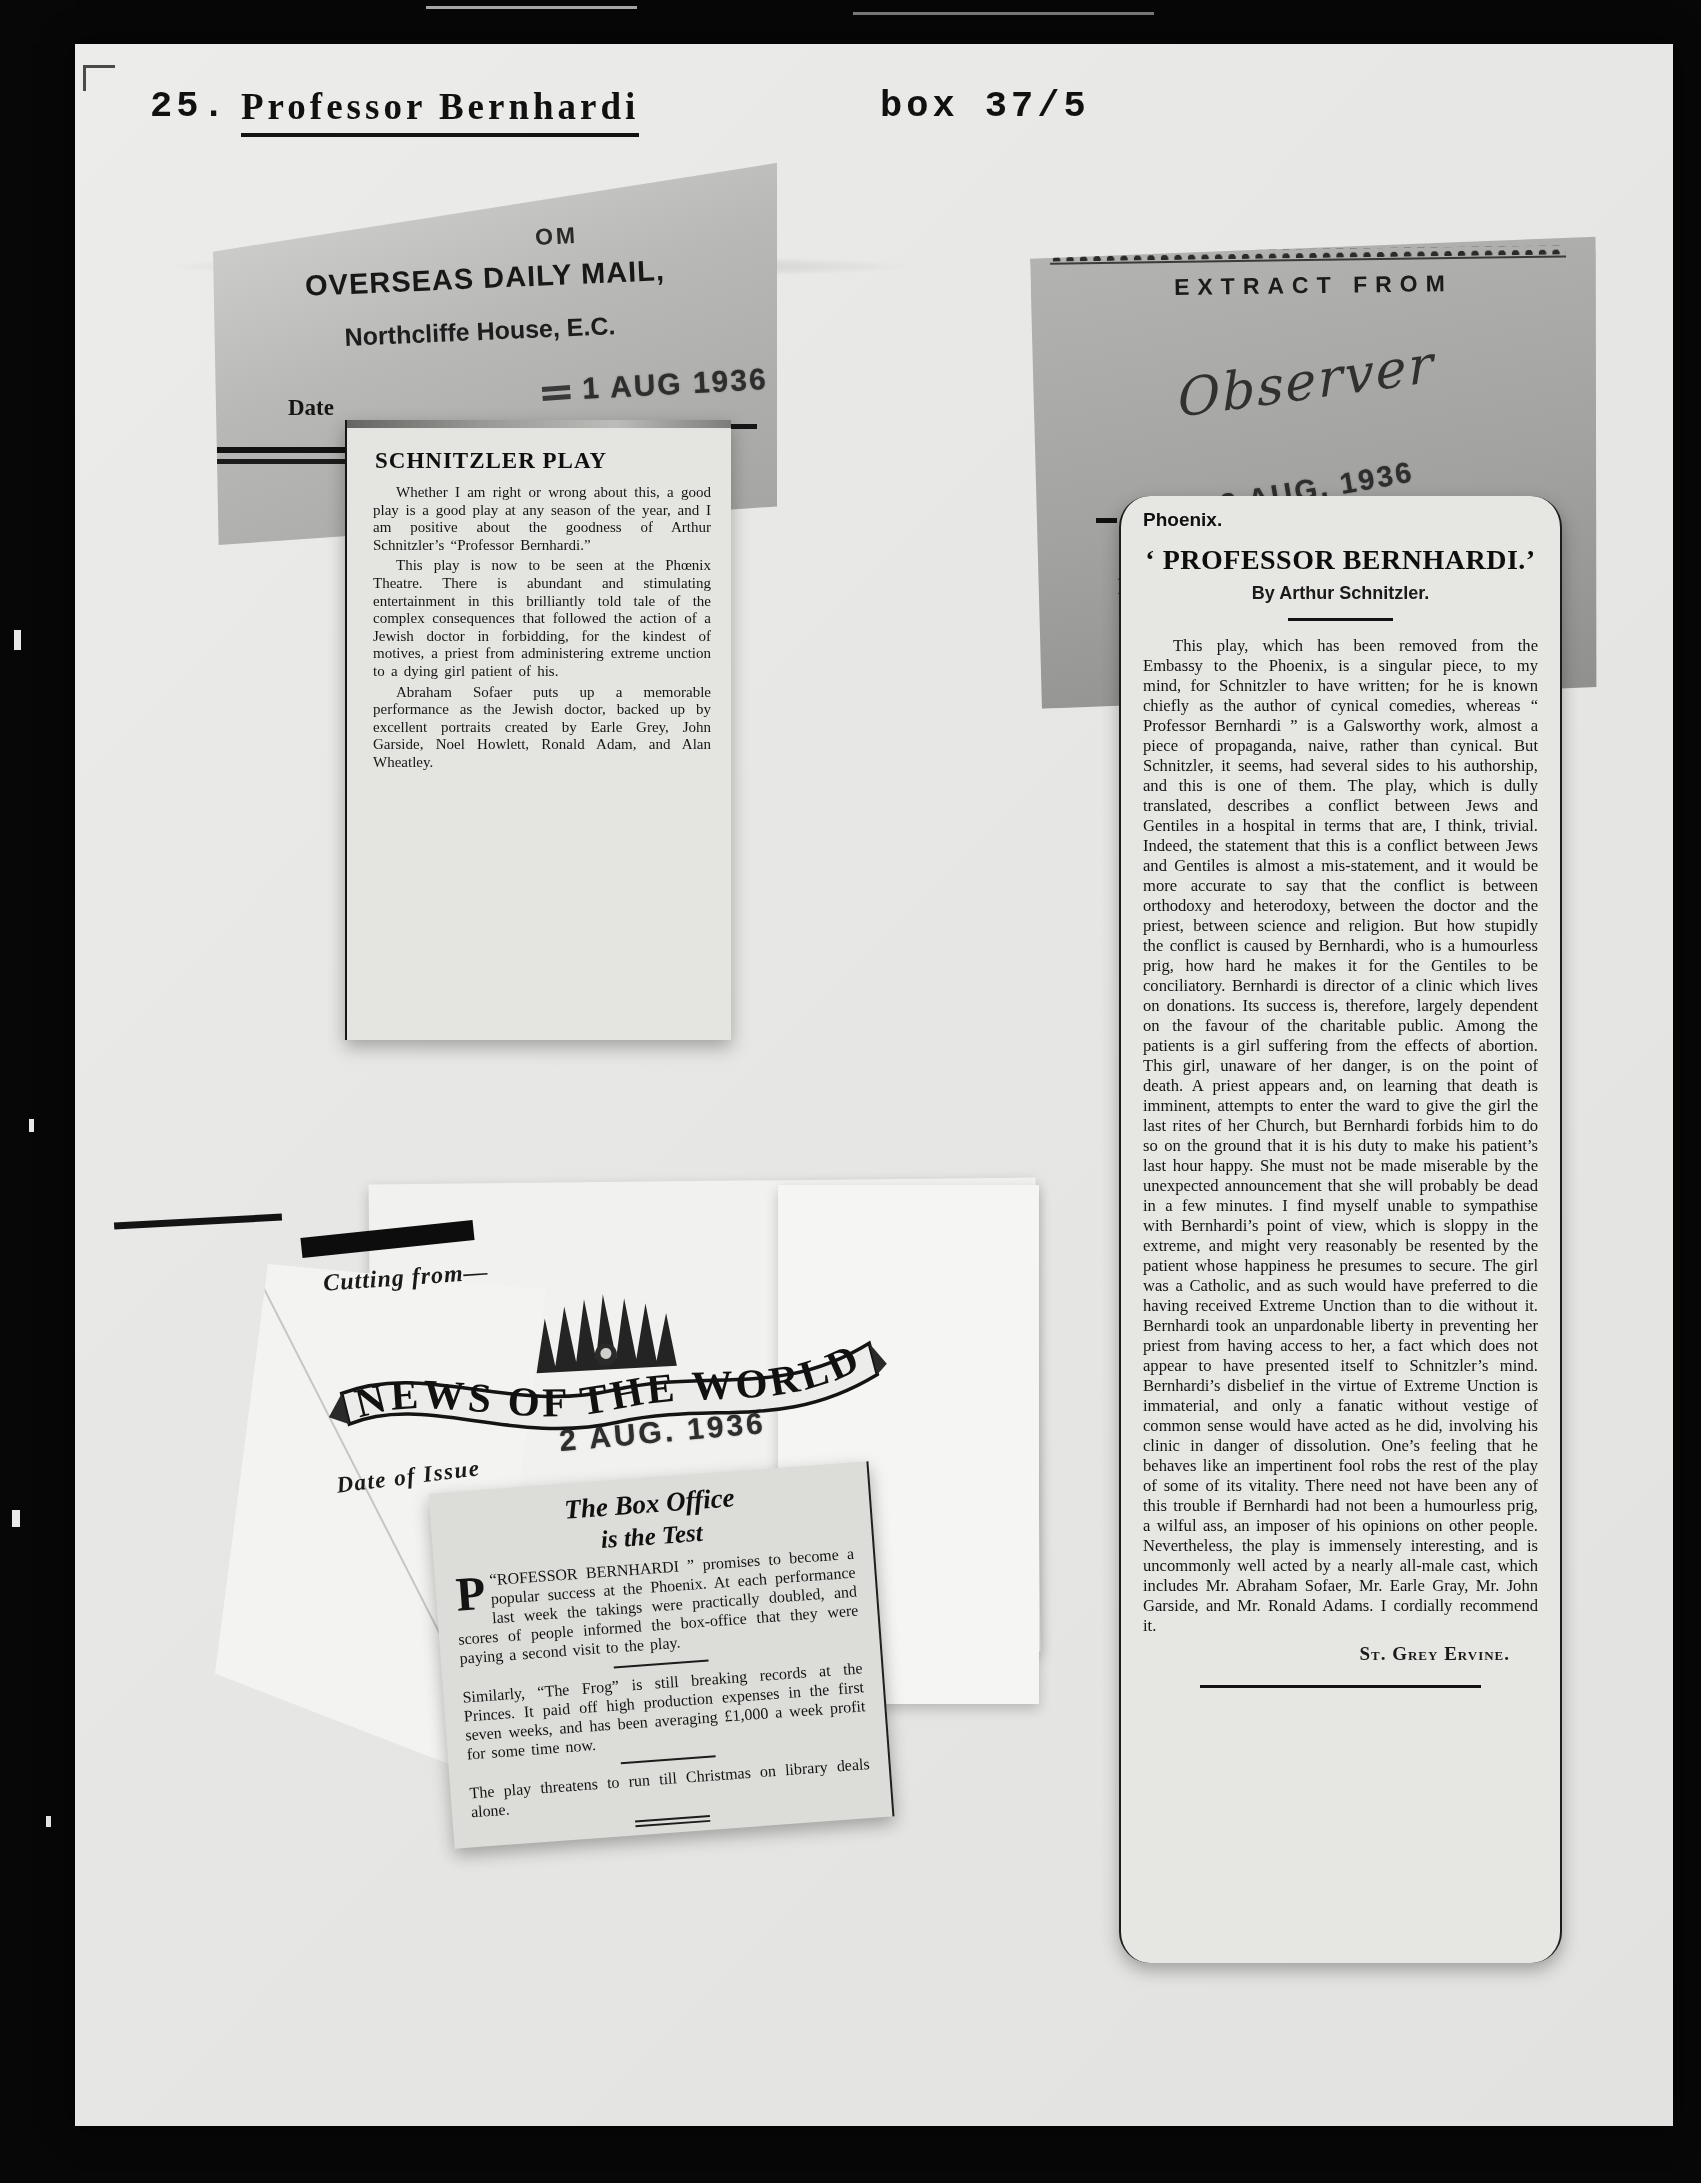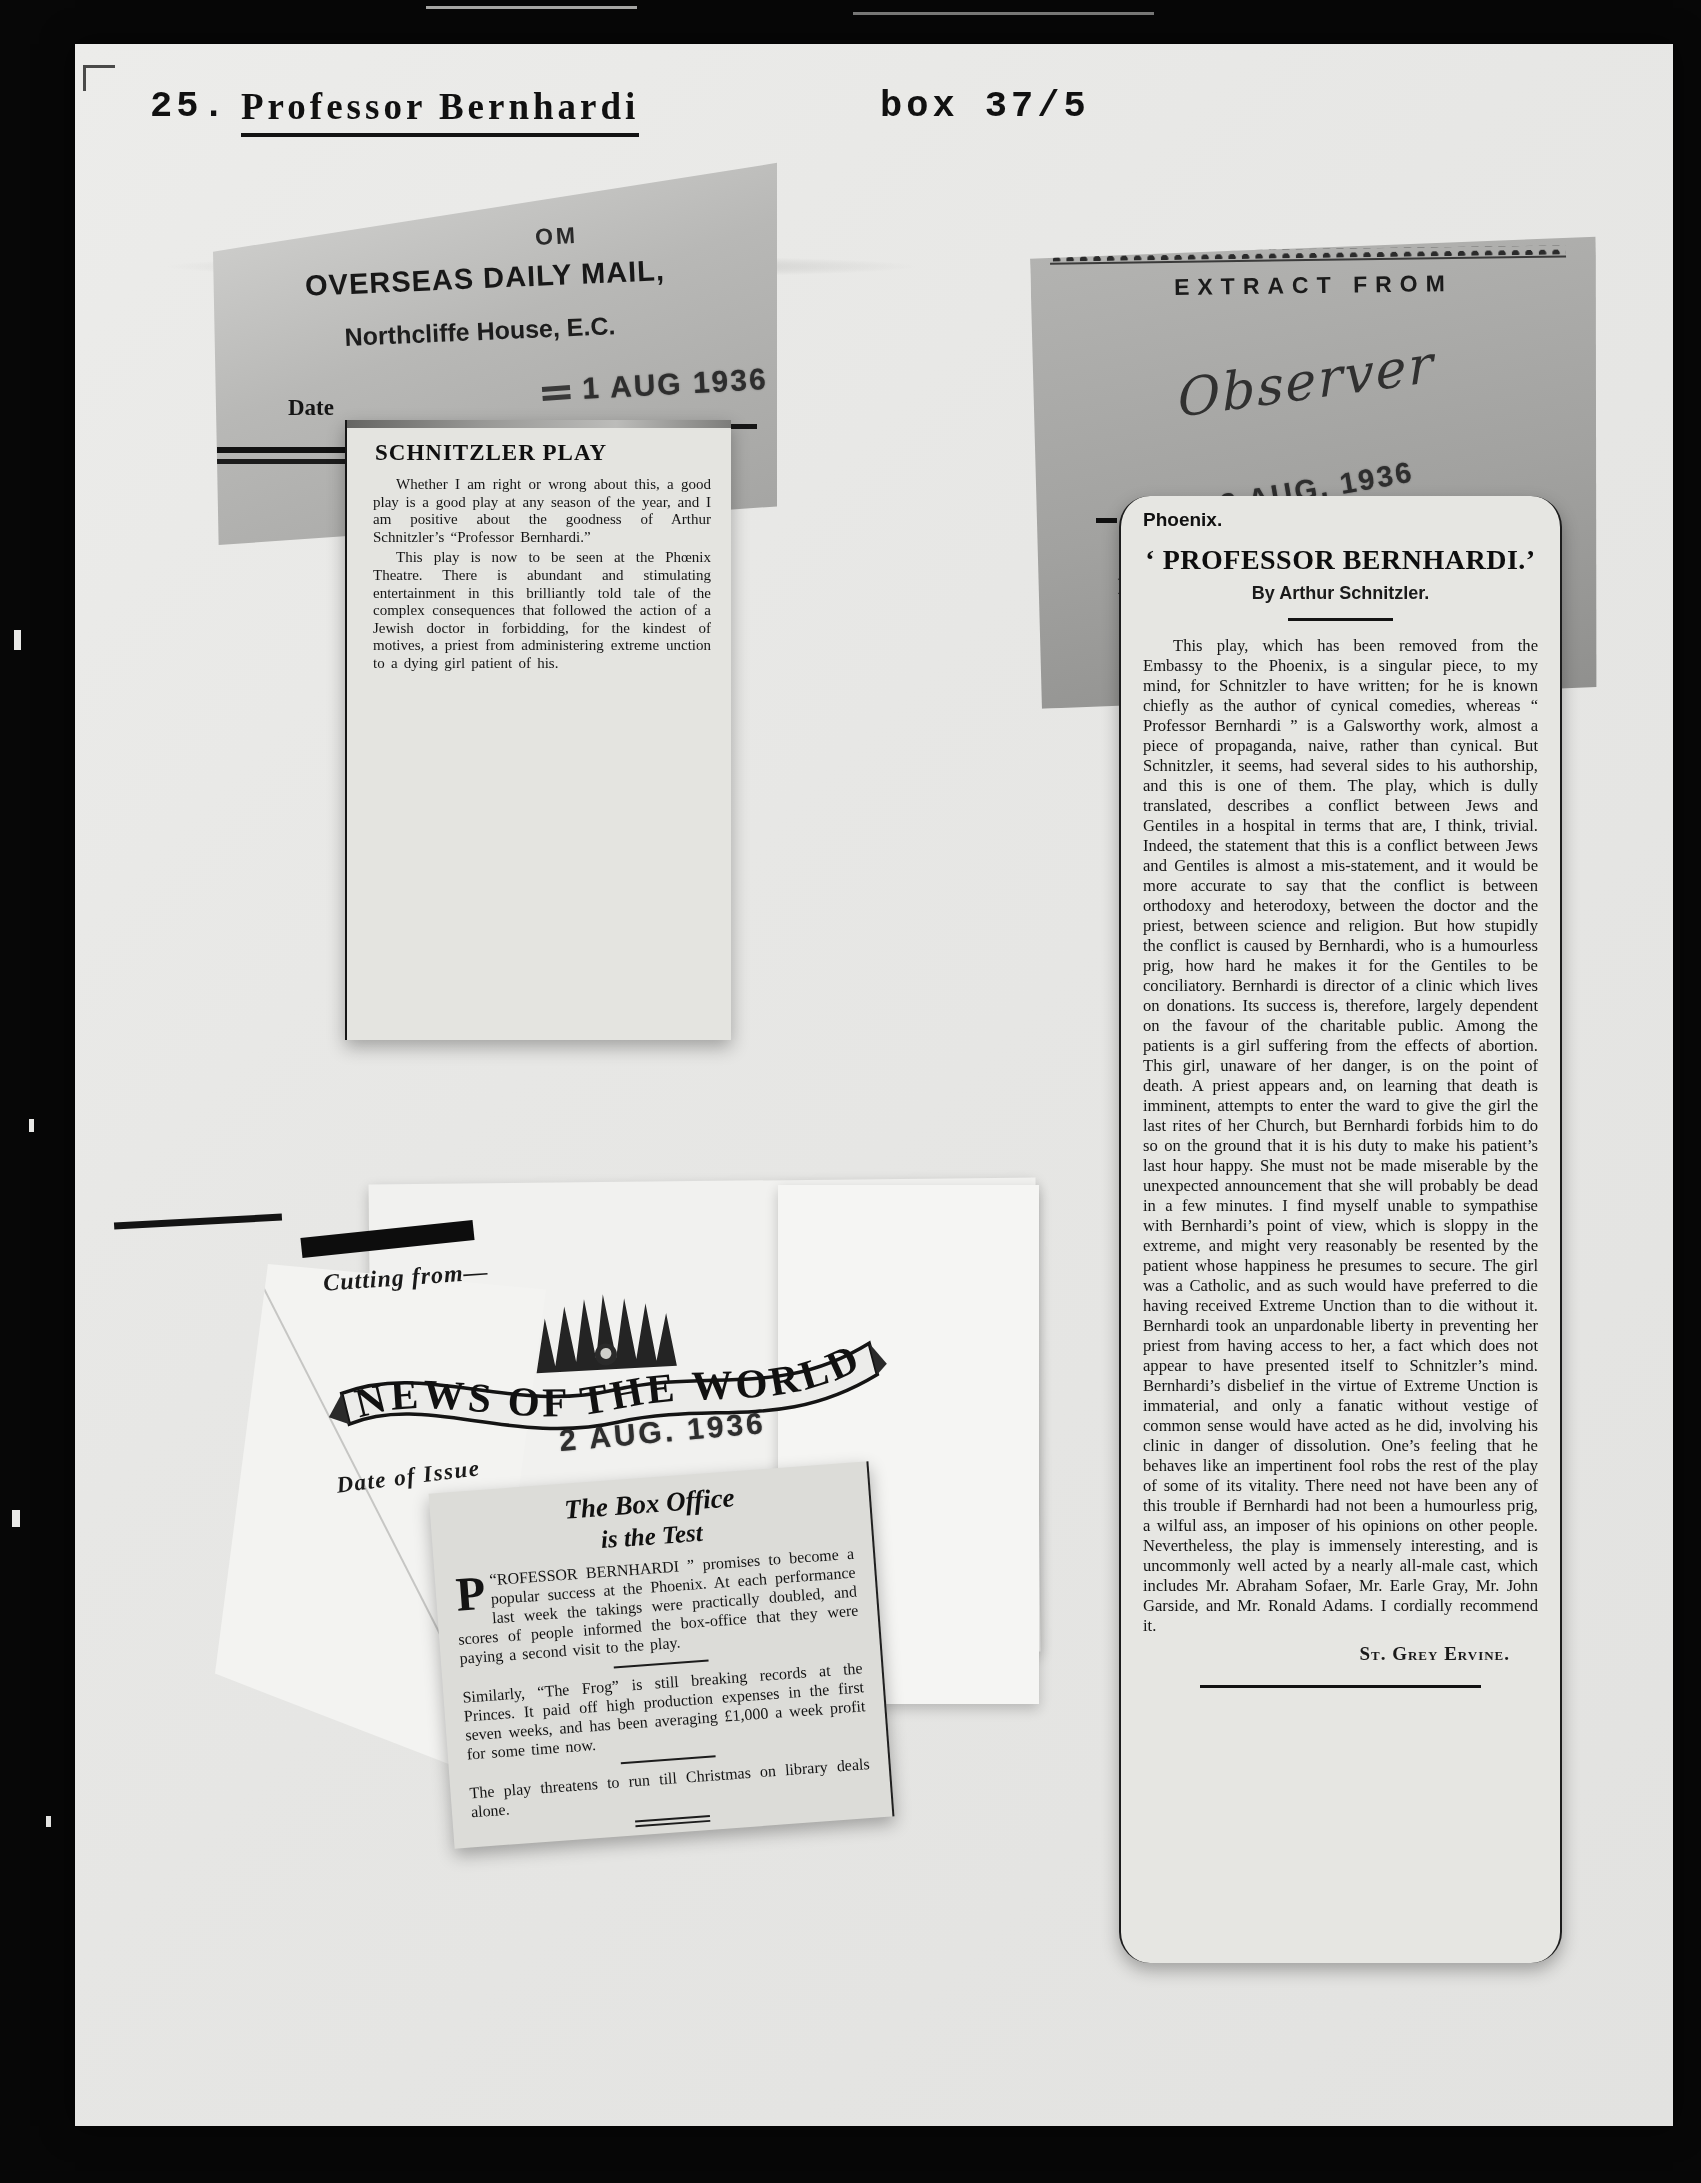--- a/index.html
+++ b/index.html
@@ -50,21 +50,21 @@
             font-size:52px;color:#242424;transform:rotate(-7deg) skewX(-6deg);letter-spacing:2px;opacity:.9;}
   .obs-stamp{position:absolute;left:186px;top:236px;font-size:29px;transform:rotate(-9deg);letter-spacing:2.5px;}
   .obs-date{position:absolute;left:83px;top:335px;}
   .obs-dateline{position:absolute;left:151px;top:364px;width:351px;height:4.5px;background:#181818;}
   
   .clip{position:absolute;box-shadow:0 7px 17px rgba(0,0,0,.30);}
   .schnitzler{left:270px;top:376px;width:386px;min-height:620px;background:#e4e4e0;
               border-left:2.5px solid #161616;padding:15px 20px 17px 26px;box-sizing:border-box;}
   .clip-topedge{position:absolute;left:0;right:0;top:0;height:7.5px;
                 background:linear-gradient(90deg,#4e4e4c,#8a8a88 35%,#b5b5b3 70%,#6a6a68);opacity:.85;}
-  .news-headline{font-weight:bold;font-size:23px;letter-spacing:1px;margin:5px 0 10px 2px;color:#101010;}
+  .news-headline{font-weight:bold;font-size:23px;letter-spacing:1px;margin:13px 0 10px 2px;color:#101010;}
   .bodytext p{font-size:15px;line-height:17.6px;text-align:justify;text-indent:23px;
               word-spacing:2.5px;margin:0 0 3px 0;color:#151515;}
   .observer-clip{left:1044px;top:452px;width:443px;min-height:1467px;background:#e6e6e2;
                  border-left:2px solid #1d1d1d;border-right:2px solid #1d1d1d;
                  padding:13px 22px 15px 22px;box-sizing:border-box;border-radius:31px;}
   .kicker{font-family:"Liberation Sans",sans-serif;font-weight:bold;font-size:19px;color:#101010;}
   .margin-dash{position:absolute;left:-25px;top:22px;width:21px;height:4.5px;background:#101010;}
   .obs-headline{text-align:center;font-weight:bold;font-size:28px;letter-spacing:0.5px;margin-top:13px;color:#0e0e0e;}
   .obs-byline{text-align:center;font-family:"Liberation Sans",sans-serif;font-weight:bold;font-size:18px;margin-top:7px;}
   .rule-sm{width:105px;height:2.5px;background:#141414;margin:14px auto 15px auto;}
@@ -126,20 +126,21 @@
     <div class="dm-eq1"></div>
     <div class="dm-eq2"></div>
   </div>
 
   <div class="clip schnitzler">
     <div class="clip-topedge"></div>
     <div class="news-headline">SCHNITZLER PLAY</div>
     <div class="bodytext">
       <p>Whether I am right or wrong about this, a good play is a good play at any season of the year, and I am positive about the goodness of Arthur Schnitzler’s “Professor Bernhardi.”</p>
       <p>This play is now to be seen at the Phœnix Theatre. There is abundant and stimulating entertainment in this brilliantly told tale of the complex consequences that followed the action of a Jewish doctor in forbidding, for the kindest of motives, a priest from administering extreme unction to a dying girl patient of his.</p>
+      <p>Abraham Sofaer puts up a memorable performance as the Jewish doctor, backed up by excellent portraits created by Earle Grey, John Garside, Noel Howlett, Ronald Adam, and Alan Wheatley.</p>
     </div>
   </div>
 
   <div class="letterhead obs-head">
     <div class="scallops"></div>
     <div class="scalline"></div>
     <div class="obs-extract">EXTRACT FROM</div>
     <div class="obs-hand">Observer</div>
     <div class="stamp obs-stamp">2 AUG. 1936</div>
     <div class="date-label obs-date">Date</div>

